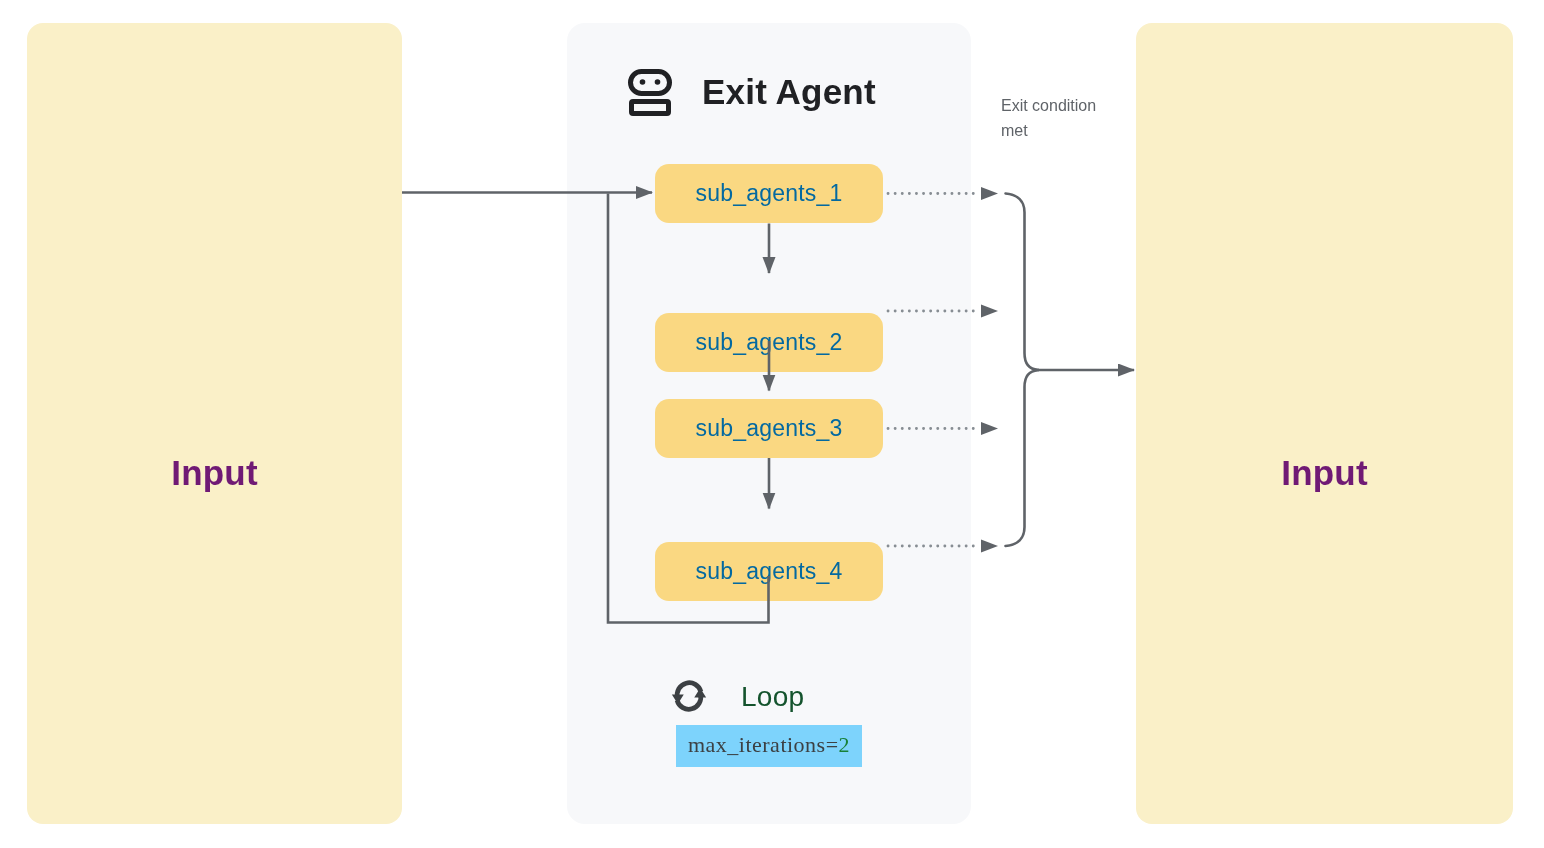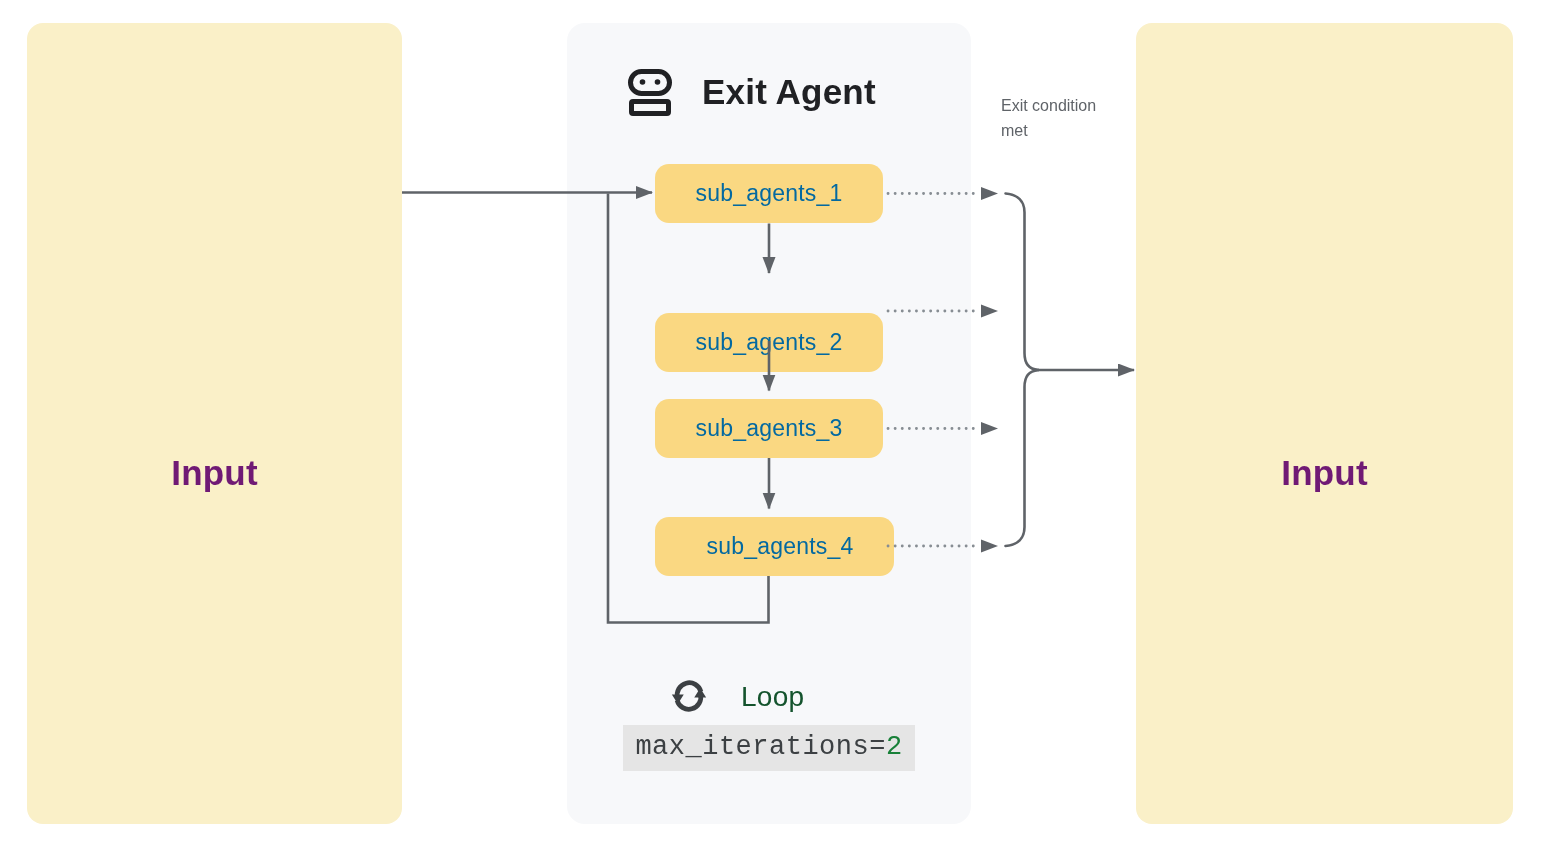--- a/index.html
+++ b/index.html
@@ -45,36 +45,36 @@
     background:#FAD882;
     border-radius:14px;
     display:flex;align-items:center;justify-content:center;
   }
   .agent-box .agent-label{
     font-size:23px;color:#0369a1;letter-spacing:0.2px;
   }
   .agent-1{top:141px;} 
   .agent-2{top:245px;margin-top:45px;}
   .agent-3{top:376px;}
-  .agent-4{top:494px;padding-left:11px;}
+  .agent-4{top:519px;}
   .loop-icon{position:absolute;left:103px;top:654px;width:38px;height:38px;}
   .loop-label{
     position:absolute;left:174px;top:658px;
     font-size:28px;color:#14532d;letter-spacing:0.3px;
   }
   .code-row{
     position:absolute;left:0;top:702px;width:100%;
     text-align:center;
   }
   .code-chip{
     display:inline-block;
-    background:#e5e5e5;
+    background:#7dd3fc;
     padding:7px 12px 9px 12px;
-    font-family:Liberation Mono, monospace;
-    font-size:27px;
+    font-family:Liberation Serif, serif;
+    font-size:22px;
     color:#3C4043;
     letter-spacing:0.5px;
   }
   .code-chip .code-value{color:#188038;}
   .exit-note{
     position:absolute;left:1001px;top:93px;width:114px;
     font-size:16px;line-height:25px;color:#5F6368;
   }
   svg.overlay{
     position:absolute;left:0;top:0;width:1544px;height:848px;

